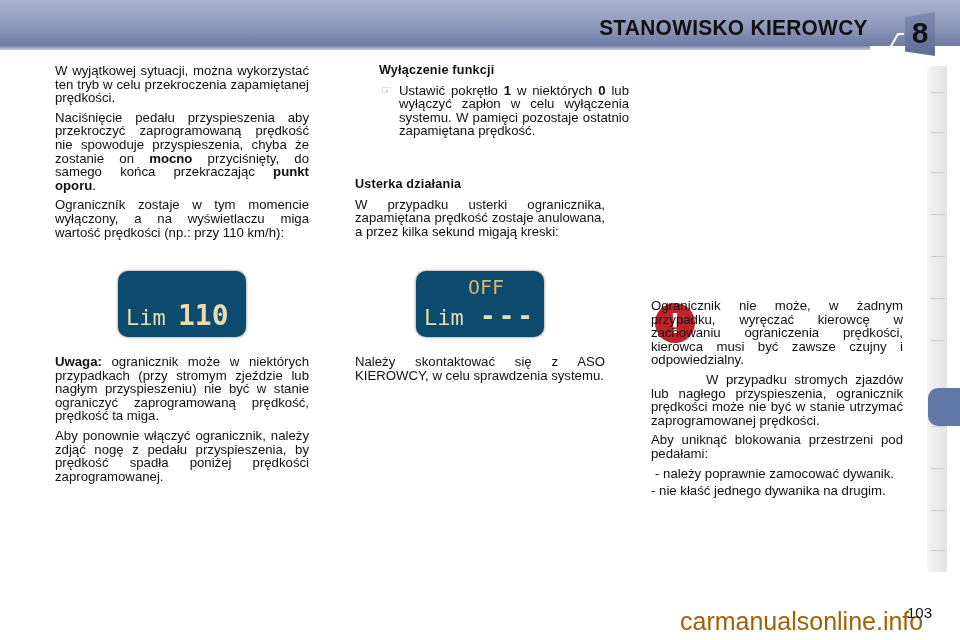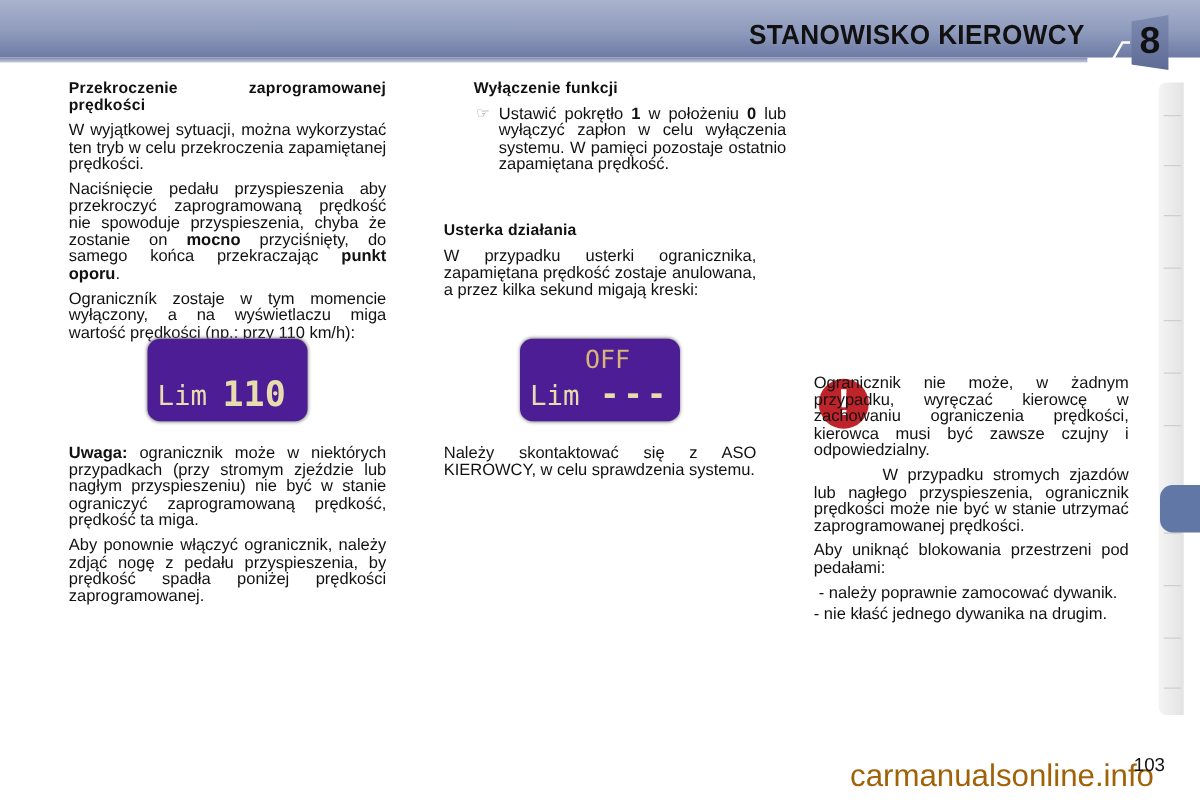--- a/index.html
+++ b/index.html
@@ -14,21 +14,21 @@
   .chap-badge { position:absolute; left:905px; top:12px; width:30px; height:44px;
                 background:linear-gradient(#7e8bb2,#5e6b95); clip-path:polygon(0 12%,100% 0,100% 100%,0 90%);
                 text-align:center; font-weight:bold; font-size:30px; line-height:42px; color:#111; }
   .slash { position:absolute; left:870px; top:32px; width:34px; height:18px; }
 
   .col { position:absolute; font-size:13.2px; line-height:13.6px; text-align:justify; }
   .col p { margin:0 0 6px 0; }
   .h { font-weight:bold; font-size:12.6px; margin:0 0 5px 0; letter-spacing:0.2px; }
   b { font-weight:bold; }
 
-  .lcd { position:absolute; width:128px; height:66px; background:#4c1d95; border-radius:10px;
+  .lcd { position:absolute; width:128px; height:66px; background:#0c4a6e; border-radius:10px;
          box-shadow:0 0 3px #777; }
   .lcd span { position:absolute; font-family:"DejaVu Sans Mono", monospace; color:#e8dcae; }
 
   .warn-icon { position:absolute; left:655px; top:303px; width:40px; height:40px; border-radius:50%;
                background:#c0242b; color:#fff; font-weight:bold; font-size:30px; text-align:center;
                line-height:40px; }
 
   .tabs { position:absolute; left:927px; top:66px; width:20px; height:506px;
           background:linear-gradient(90deg,#f4f4f4,#e3e3e3); border-radius:6px 0 0 6px; }
   .tab-tick { position:absolute; left:4px; width:14px; height:1px; background:#cfcfcf; }
@@ -42,41 +42,40 @@
 
 <div class="header"></div>
 <div class="header-line"></div>
 <div class="header-title">STANOWISKO KIEROWCY</div>
 <svg class="slash" viewBox="0 0 34 18">
   <polyline points="0,16 20,16 28,2 34,2" fill="none" stroke="#fff" stroke-width="2"></polyline>
 </svg>
 <div class="chap-badge">8</div>
 
 <div class="col" style="left:55px; top:64px; width:254px;">
-  <p class="h">Przekroczenie zaprogramowanej prędkości</p>
   <p>W wyjątkowej sytuacji, można wykorzystać ten tryb w celu przekroczenia zapamiętanej prędkości.</p>
   <p><span>Naciśnięcie pedału przyspieszenia aby przekroczyć zaprogramowaną prędkość nie spowoduje przyspieszenia, chyba że zostanie on </span><b>mocno</b><span> przyciśnięty, do samego końca przekraczając </span><b>punkt oporu</b><span>.</span></p>
   <p>Ograniczník zostaje w tym momencie wyłączony, a na wyświetlaczu miga wartość prędkości (np.: przy 110 km/h):</p>
 </div>
 
 <div class="lcd" style="left:118px; top:271px;">
   <span style="left:8px; top:34px; font-size:22px;">Lim</span>
   <span style="left:60px; top:28px; font-size:28px; font-weight:bold;">110</span>
 </div>
 
 <div class="col" style="left:55px; top:355px; width:254px;">
   <p><b>Uwaga:</b><span> ogranicznik może w niektórych przypadkach (przy stromym zjeździe lub nagłym przyspieszeniu) nie być w stanie ograniczyć zaprogramowaną prędkość, prędkość ta miga.</span></p>
   <p>Aby ponownie włączyć ogranicznik, należy zdjąć nogę z pedału przyspieszenia, by prędkość spadła poniżej prędkości zaprogramowanej.</p>
 </div>
 
 <div class="col" style="left:355px; top:64px; width:250px;margin-left:24px;">
   <p class="h">Wyłączenie funkcji</p>
   <p style="padding-left:20px; position:relative;">
     <span style="position:absolute; left:2px; top:0; color:#888; font-size:12px;">☞</span>
-    <span>Ustawić pokrętło </span><b>1</b><span> w położeniu </span><b>0</b><span> lub wyłączyć zapłon w celu wyłączenia systemu. W pamięci pozostaje ostatnio zapamiętana prędkość.</span>
+    <span>Ustawić pokrętło </span><b>1</b><span> w niektórych </span><b>0</b><span> lub wyłączyć zapłon w celu wyłączenia systemu. W pamięci pozostaje ostatnio zapamiętana prędkość.</span>
   </p>
 </div>
 
 <div class="col" style="left:355px; top:178px; width:250px;">
   <p class="h">Usterka działania</p>
   <p>W przypadku usterki ogranicznika, zapamiętana prędkość zostaje anulowana, a przez kilka sekund migają kreski:</p>
 </div>
 
 <div class="lcd" style="left:416px; top:271px;">
   <span style="left:52px; top:4px; font-size:20px; color:#d9b57a;">OFF</span>

